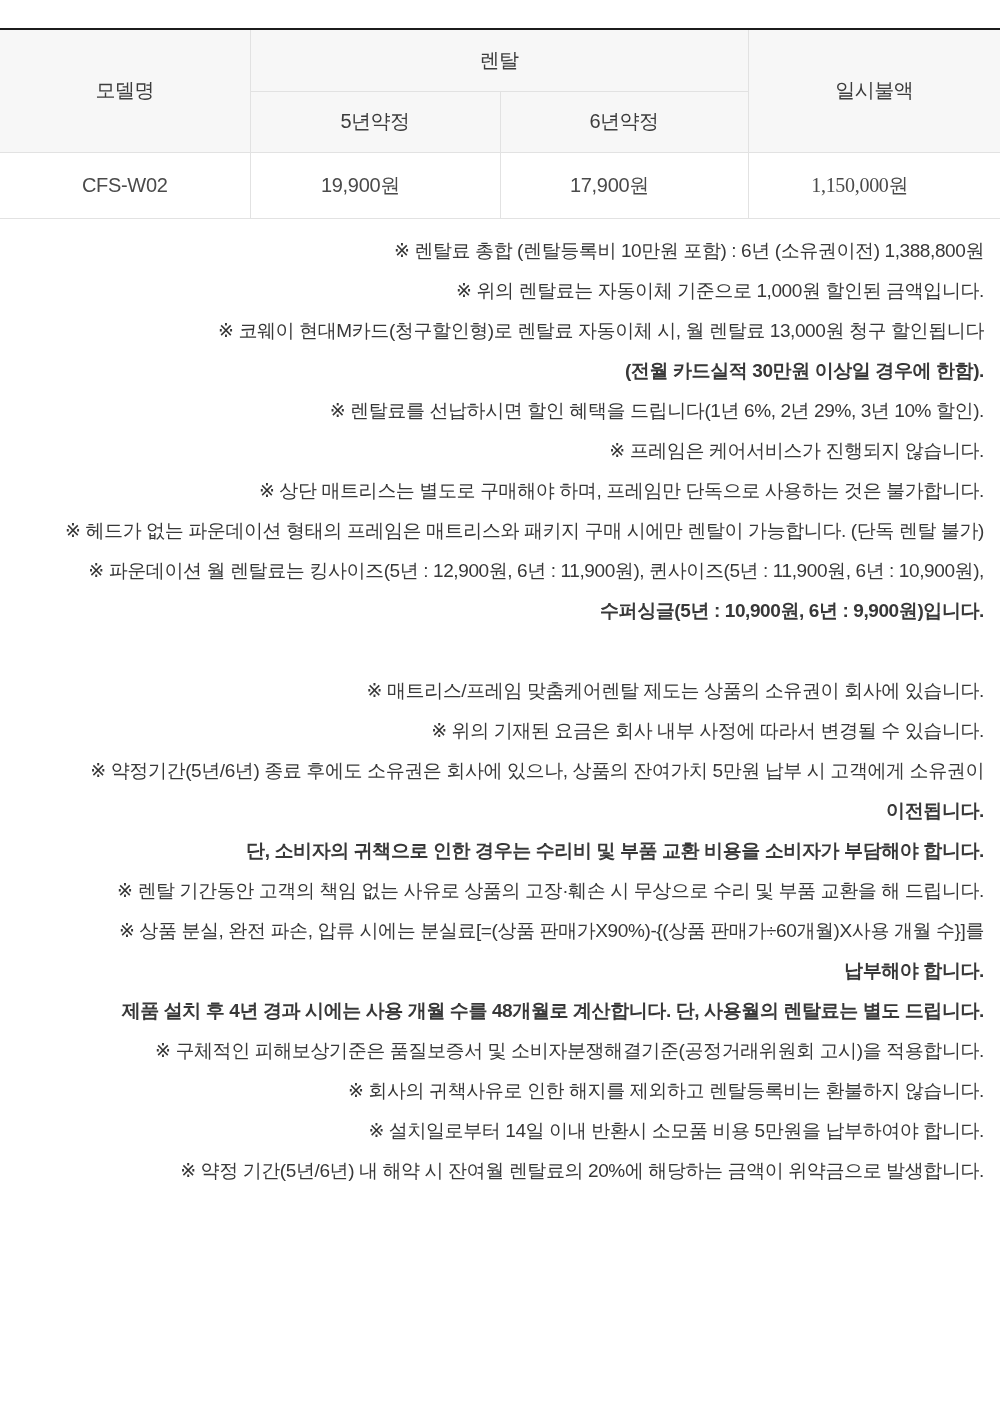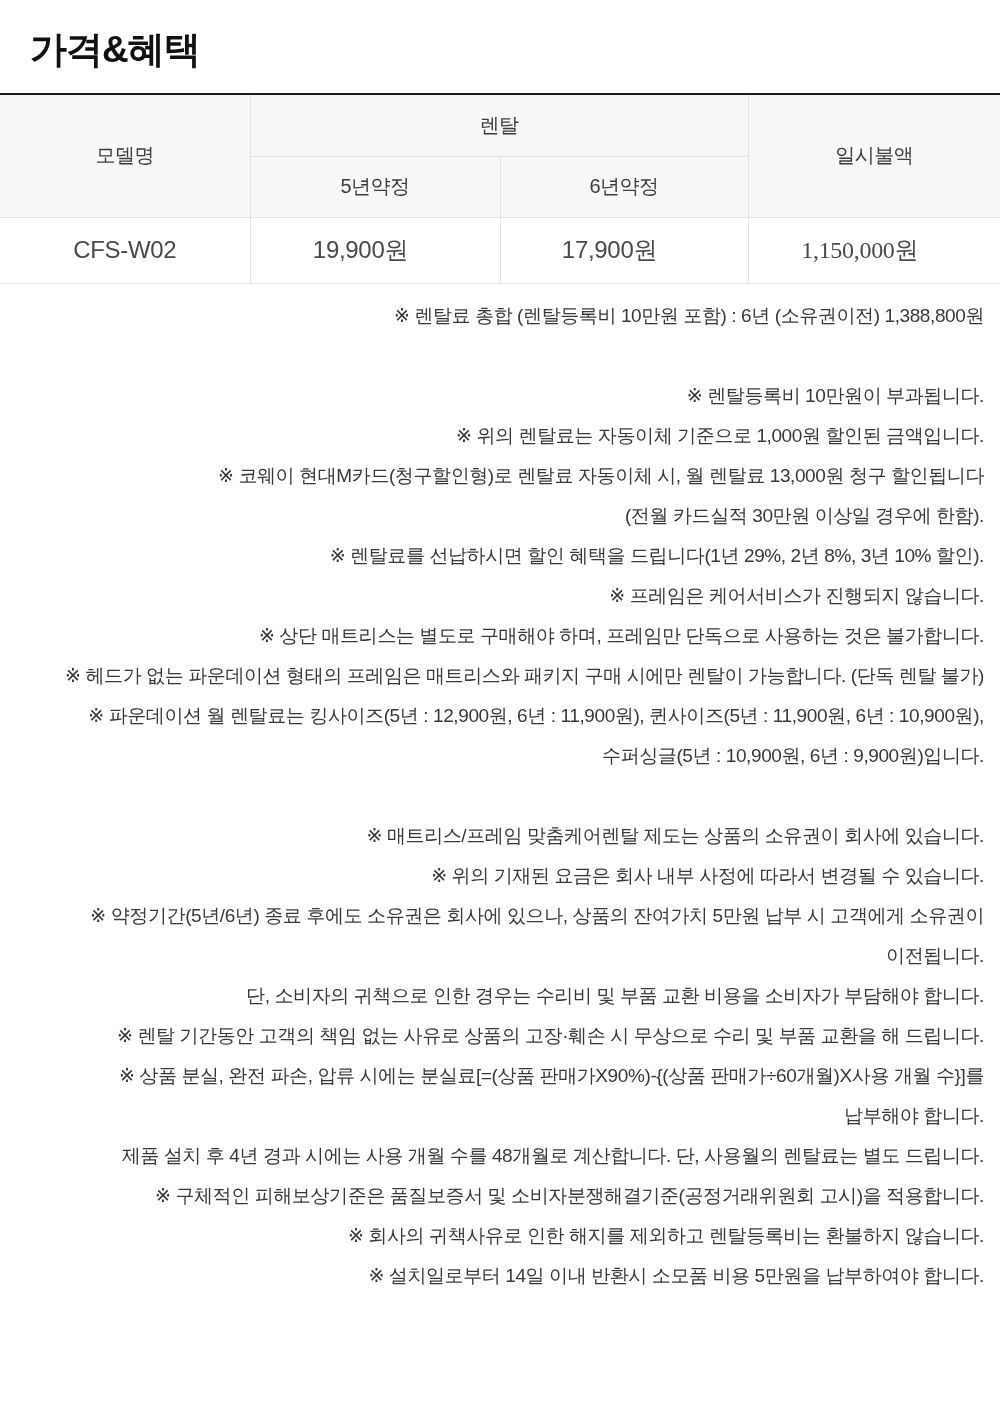--- a/index.html
+++ b/index.html
@@ -47,50 +47,49 @@
     vertical-align:middle;
     border-right:1px solid var(--cell-border);
     border-bottom:1px solid var(--cell-border);
     letter-spacing:-0.5px;
   }
   .price-table th.last,.price-table td.last{border-right:none;font-family:Liberation Serif, serif;}
   .price-table tr.hrow1 th{height:62px;}
   .price-table tr.hrow2 th{height:61px;margin-left:7px;}
   .price-table td{
     background:#ffffff;
-    font-size:24px;
+    font-size:20px;
     color:var(--value-text);
     height:66px;
     vertical-align:middle;
     border-right:1px solid var(--cell-border);
     border-bottom:1px solid var(--cell-border);
     letter-spacing:-0.3px;
   }
   .price-table td.model{text-align:center;}
   .price-table td.num{text-align:center;padding-right:30px;}
   .notes{
     margin:12px 16px 0 14px;
     font-size:19px;
     color:var(--body-text);
     letter-spacing:-0.4px;
     text-align:right;
   }
   .note{
     line-height:40px;
     white-space:nowrap;
   }
-  .note.cont{padding-left:17px;}
+  .note.cont{padding-left:17px;font-weight:bold;}
   .note.gap{margin-top:40px;}
 </style>
 </head>
 <body>
 
 <div class="page">
 
-  <h1 class="page-title">가격&amp;혜택</h1>
 
   <table class="price-table">
     <colgroup>
       <col style="width:250px">
       <col style="width:250px">
       <col style="width:248px">
       <col style="width:252px">
     </colgroup>
     <thead>
       <tr class="hrow1">
@@ -108,37 +107,37 @@
         <td class="model">CFS-W02</td>
         <td class="num">19,900원</td>
         <td class="num">17,900원</td>
         <td class="num last">1,150,000원</td>
       </tr>
     </tbody>
   </table>
 
   <div class="notes">
     <div class="note">※ 렌탈료 총합 (렌탈등록비 10만원 포함) : 6년 (소유권이전) 1,388,800원</div>
-    <div class="note gap">※ 렌탈등록비 10만원이 부과됩니다.</div>
     <div class="note">※ 위의 렌탈료는 자동이체 기준으로 1,000원 할인된 금액입니다.</div>
     <div class="note">※ 코웨이 현대M카드(청구할인형)로 렌탈료 자동이체 시, 월 렌탈료 13,000원 청구 할인됩니다</div>
     <div class="note cont">(전월 카드실적 30만원 이상일 경우에 한함).</div>
-    <div class="note">※ 렌탈료를 선납하시면 할인 혜택을 드립니다(1년 29%, 2년 8%, 3년 10% 할인).</div>
+    <div class="note">※ 렌탈료를 선납하시면 할인 혜택을 드립니다(1년 6%, 2년 29%, 3년 10% 할인).</div>
     <div class="note">※ 프레임은 케어서비스가 진행되지 않습니다.</div>
     <div class="note">※ 상단 매트리스는 별도로 구매해야 하며, 프레임만 단독으로 사용하는 것은 불가합니다.</div>
     <div class="note">※ 헤드가 없는 파운데이션 형태의 프레임은 매트리스와 패키지 구매 시에만 렌탈이 가능합니다. (단독 렌탈 불가)</div>
     <div class="note">※ 파운데이션 월 렌탈료는 킹사이즈(5년 : 12,900원, 6년 : 11,900원), 퀸사이즈(5년 : 11,900원, 6년 : 10,900원),</div>
     <div class="note cont">수퍼싱글(5년 : 10,900원, 6년 : 9,900원)입니다.</div>
     <div class="note gap">※ 매트리스/프레임 맞춤케어렌탈 제도는 상품의 소유권이 회사에 있습니다.</div>
     <div class="note">※ 위의 기재된 요금은 회사 내부 사정에 따라서 변경될 수 있습니다.</div>
     <div class="note">※ 약정기간(5년/6년) 종료 후에도 소유권은 회사에 있으나, 상품의 잔여가치 5만원 납부 시 고객에게 소유권이</div>
     <div class="note cont">이전됩니다.</div>
     <div class="note cont">단, 소비자의 귀책으로 인한 경우는 수리비 및 부품 교환 비용을 소비자가 부담해야 합니다.</div>
     <div class="note">※ 렌탈 기간동안 고객의 책임 없는 사유로 상품의 고장·훼손 시 무상으로 수리 및 부품 교환을 해 드립니다.</div>
     <div class="note">※ 상품 분실, 완전 파손, 압류 시에는 분실료[=(상품 판매가X90%)-{(상품 판매가÷60개월)X사용 개월 수}]를</div>
     <div class="note cont">납부해야 합니다.</div>
     <div class="note cont">제품 설치 후 4년 경과 시에는 사용 개월 수를 48개월로 계산합니다. 단, 사용월의 렌탈료는 별도 드립니다.</div>
     <div class="note">※ 구체적인 피해보상기준은 품질보증서 및 소비자분쟁해결기준(공정거래위원회 고시)을 적용합니다.</div>
     <div class="note">※ 회사의 귀책사유로 인한 해지를 제외하고 렌탈등록비는 환불하지 않습니다.</div>
     <div class="note">※ 설치일로부터 14일 이내 반환시 소모품 비용 5만원을 납부하여야 합니다.</div>
+    <div class="note">※ 약정 기간(5년/6년) 내 해약 시 잔여월 렌탈료의 20%에 해당하는 금액이 위약금으로 발생합니다.</div>
   </div>
 
 </div>
 
 </body></html>

